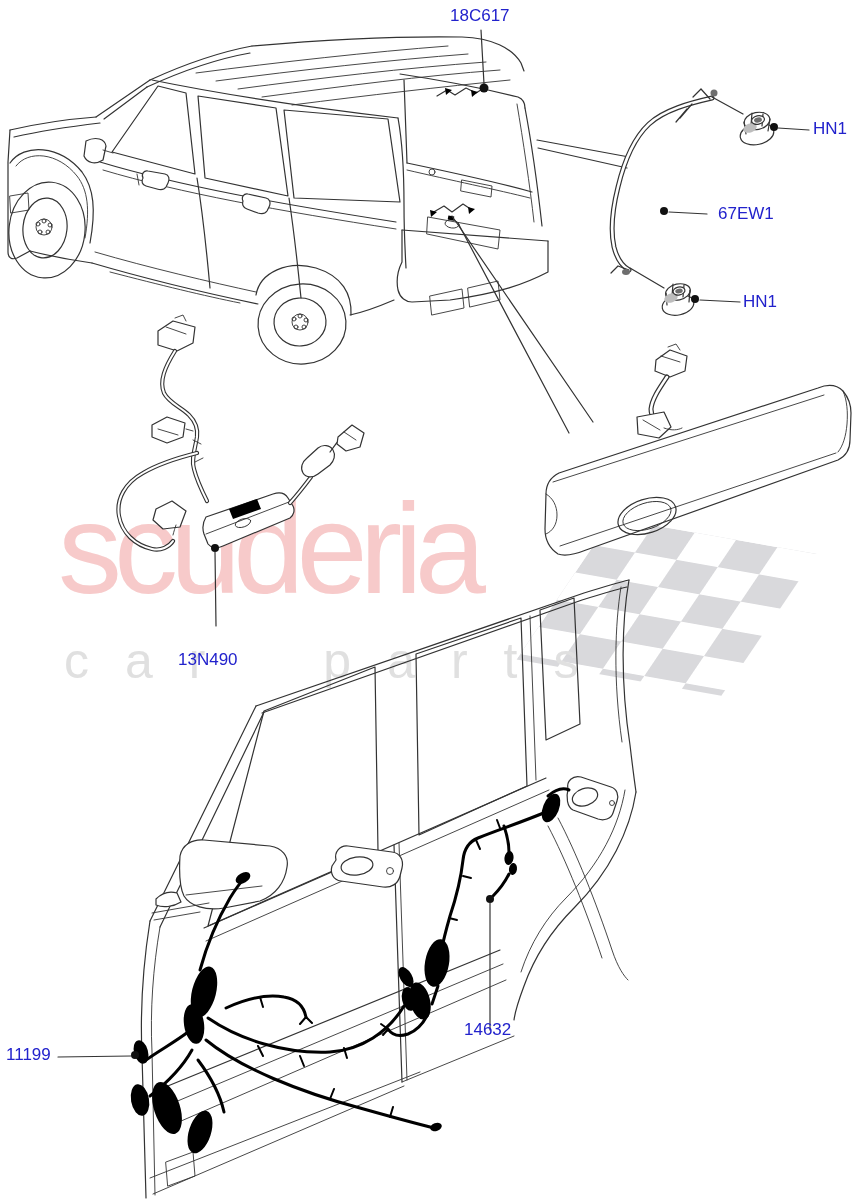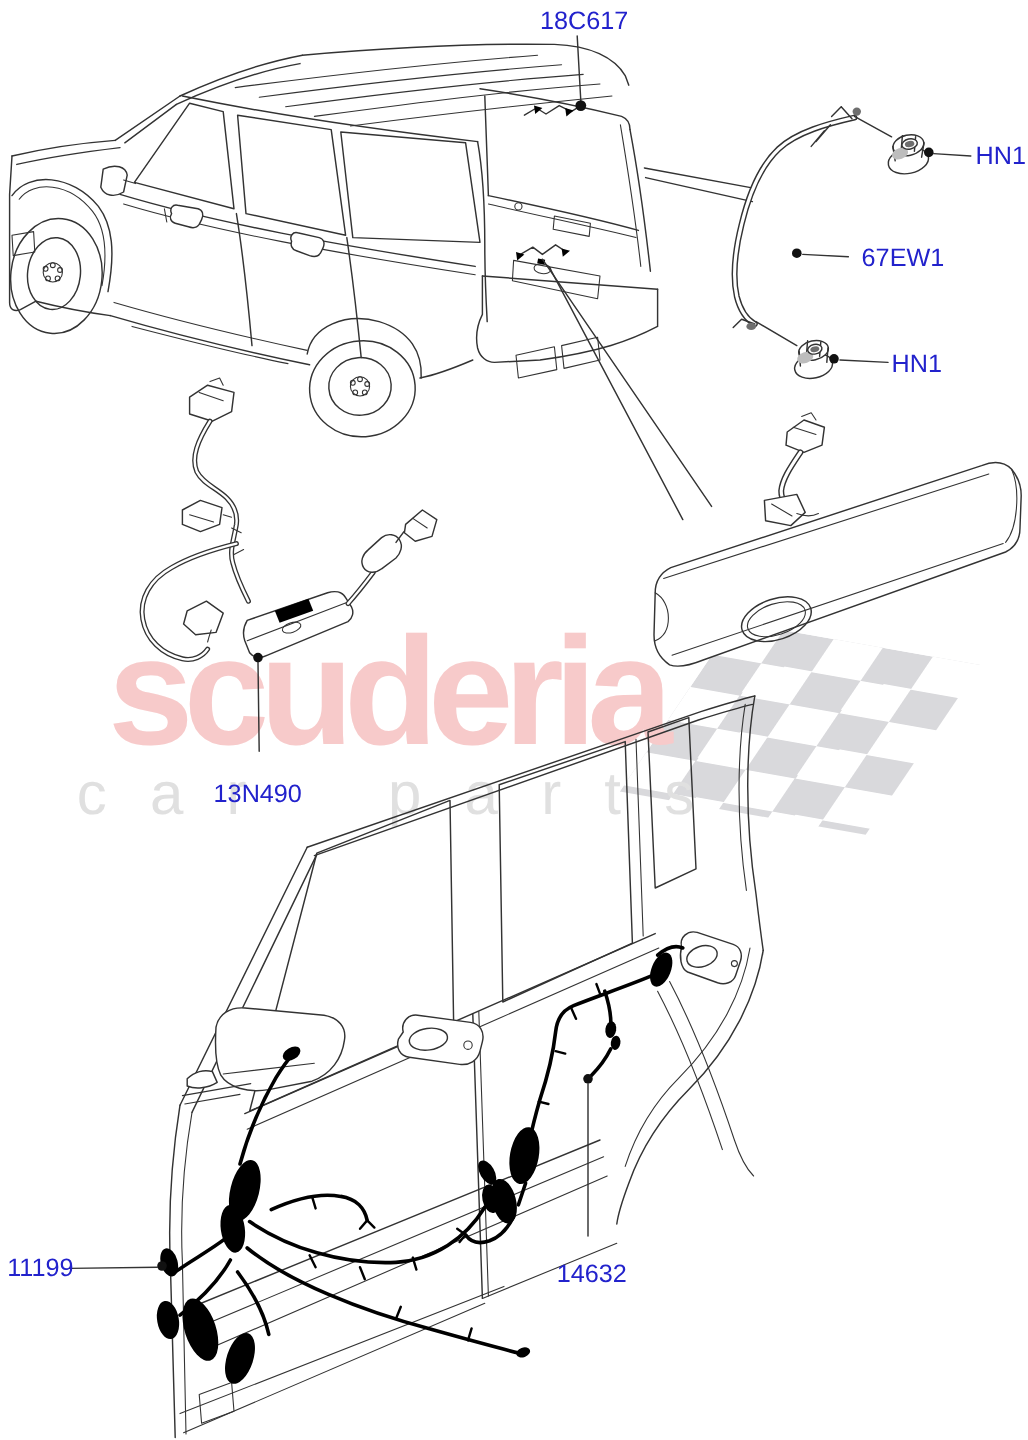--- a/index.html
+++ b/index.html
@@ -16,23 +16,23 @@
   .tube-o{stroke:var(--line);stroke-width:4.2;fill:none;stroke-linecap:round;}
   .tube-i{stroke:#ffffff;stroke-width:2;fill:none;stroke-linecap:round;}
   .cab-o{stroke:var(--line);stroke-width:5;fill:none;stroke-linecap:round;}
   .cab-i{stroke:#ffffff;stroke-width:2.6;fill:none;stroke-linecap:round;}
   .hw{stroke:var(--harness);stroke-width:3;fill:none;stroke-linecap:round;}
   .hw2{stroke:var(--harness);stroke-width:2;fill:none;stroke-linecap:round;}
   .hb{fill:var(--harness);stroke:none;}
   .dot{fill:#111;stroke:none;}
   .gray{fill:#bdbdbd;stroke:none;}
   .dkgray{fill:#6e6e6e;stroke:none;}
-  .callout{position:absolute;font-size:21px;color:var(--callout);white-space:nowrap;line-height:1;}
-  .wm-brand{position:absolute;left:58px;top:513px;font-size:128px;font-weight:bold;
-            letter-spacing:-8px;color:var(--brand);line-height:1;z-index:0;margin-left:32px;}
+  .callout{position:absolute;font-size:17px;color:var(--callout);white-space:nowrap;line-height:1;}
+  .wm-brand{position:absolute;left:58px;top:485px;font-size:128px;font-weight:normal;
+            letter-spacing:-8px;color:var(--brand);line-height:1;z-index:0;}
   .wm-tag{position:absolute;left:64px;top:636px;font-size:50px;letter-spacing:36px;
           word-spacing:32px;color:var(--tagline);line-height:1;z-index:0;}
   .wm-flag{position:absolute;left:612px;top:518px;width:208px;height:156px;
            transform:rotate(10deg) skewX(-24deg);transform-origin:0 0;
            background:conic-gradient(var(--flag) 0 25%, transparent 0 50%, var(--flag) 0 75%, transparent 0);
            background-size:84px 60px;z-index:0;}
 </style>
 </head>
 <body>
 
@@ -311,13 +311,13 @@
     <path class="ln" d="M700,300 L740,302"></path>
   </g>
 </svg>
 
 <div class="callout" style="left:450px;top:7px">18C617</div>
 <div class="callout" style="left:813px;top:120px">HN1</div>
 <div class="callout" style="left:718px;top:205px">67EW1</div>
 <div class="callout" style="left:743px;top:293px">HN1</div>
 <div class="callout" style="left:178px;top:651px">13N490</div>
 <div class="callout" style="left:6px;top:1046px">11199</div>
-<div class="callout" style="left:464px;top:1051px">14632</div>
+<div class="callout" style="left:464px;top:1021px">14632</div>
 
 </body></html>

